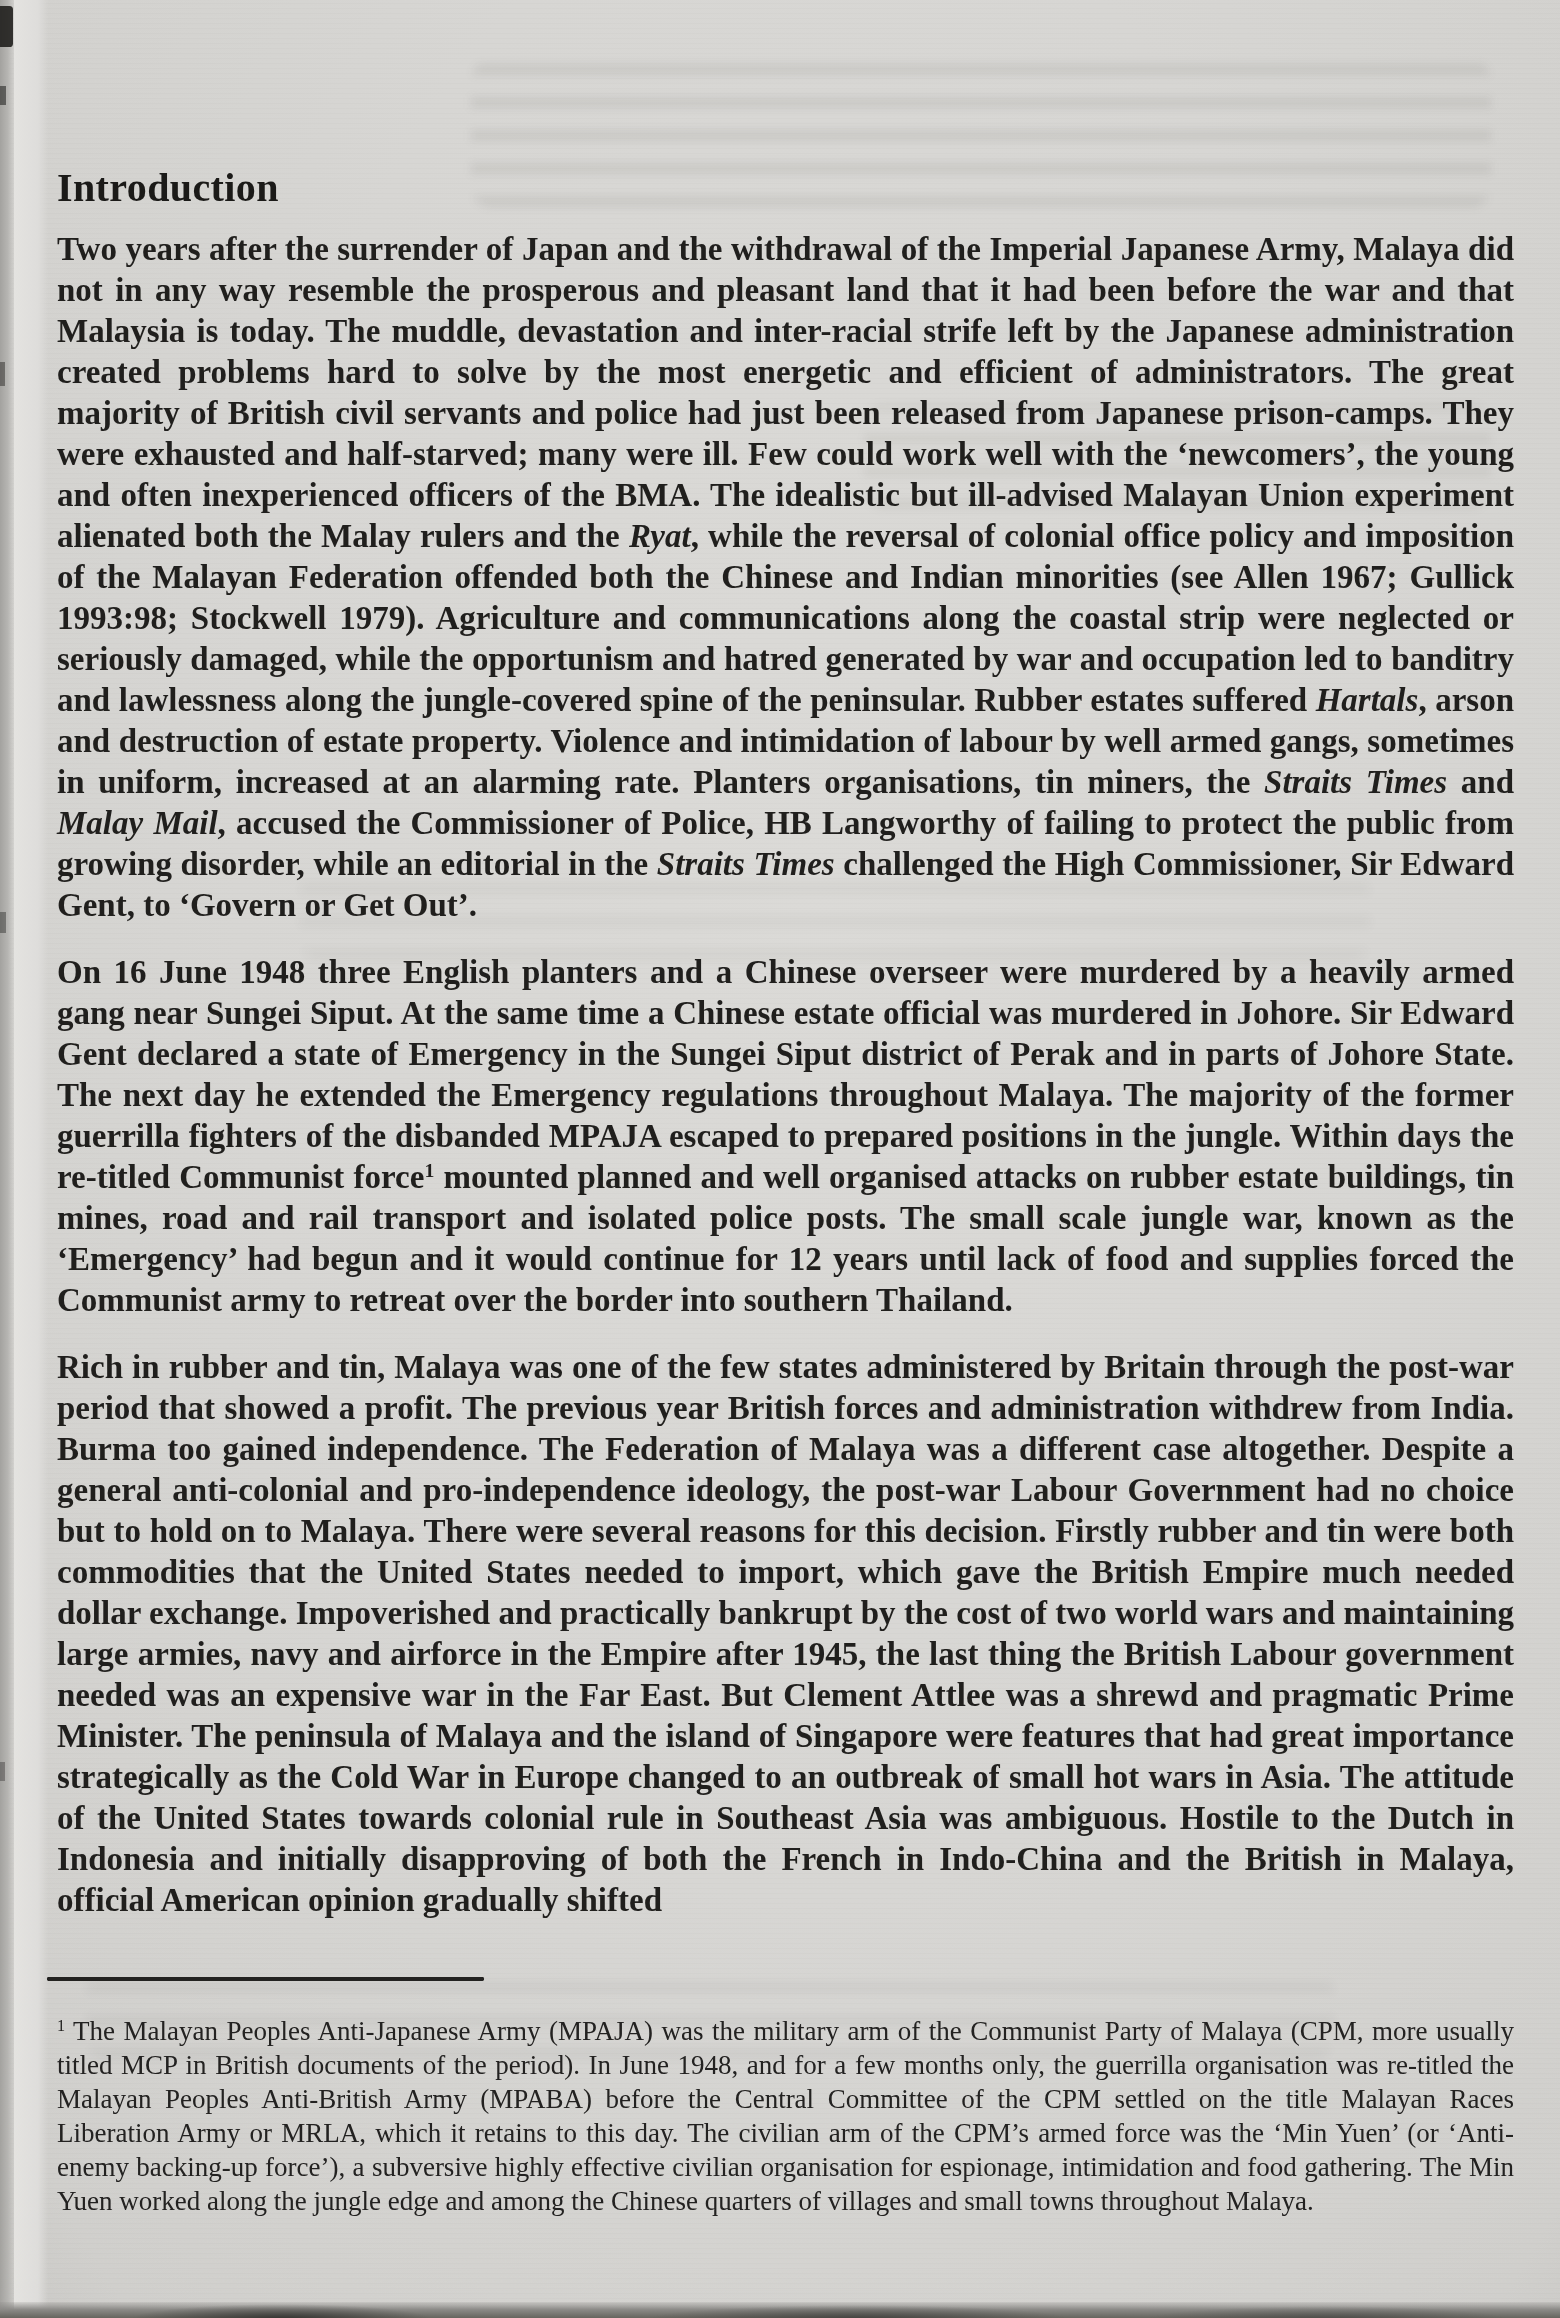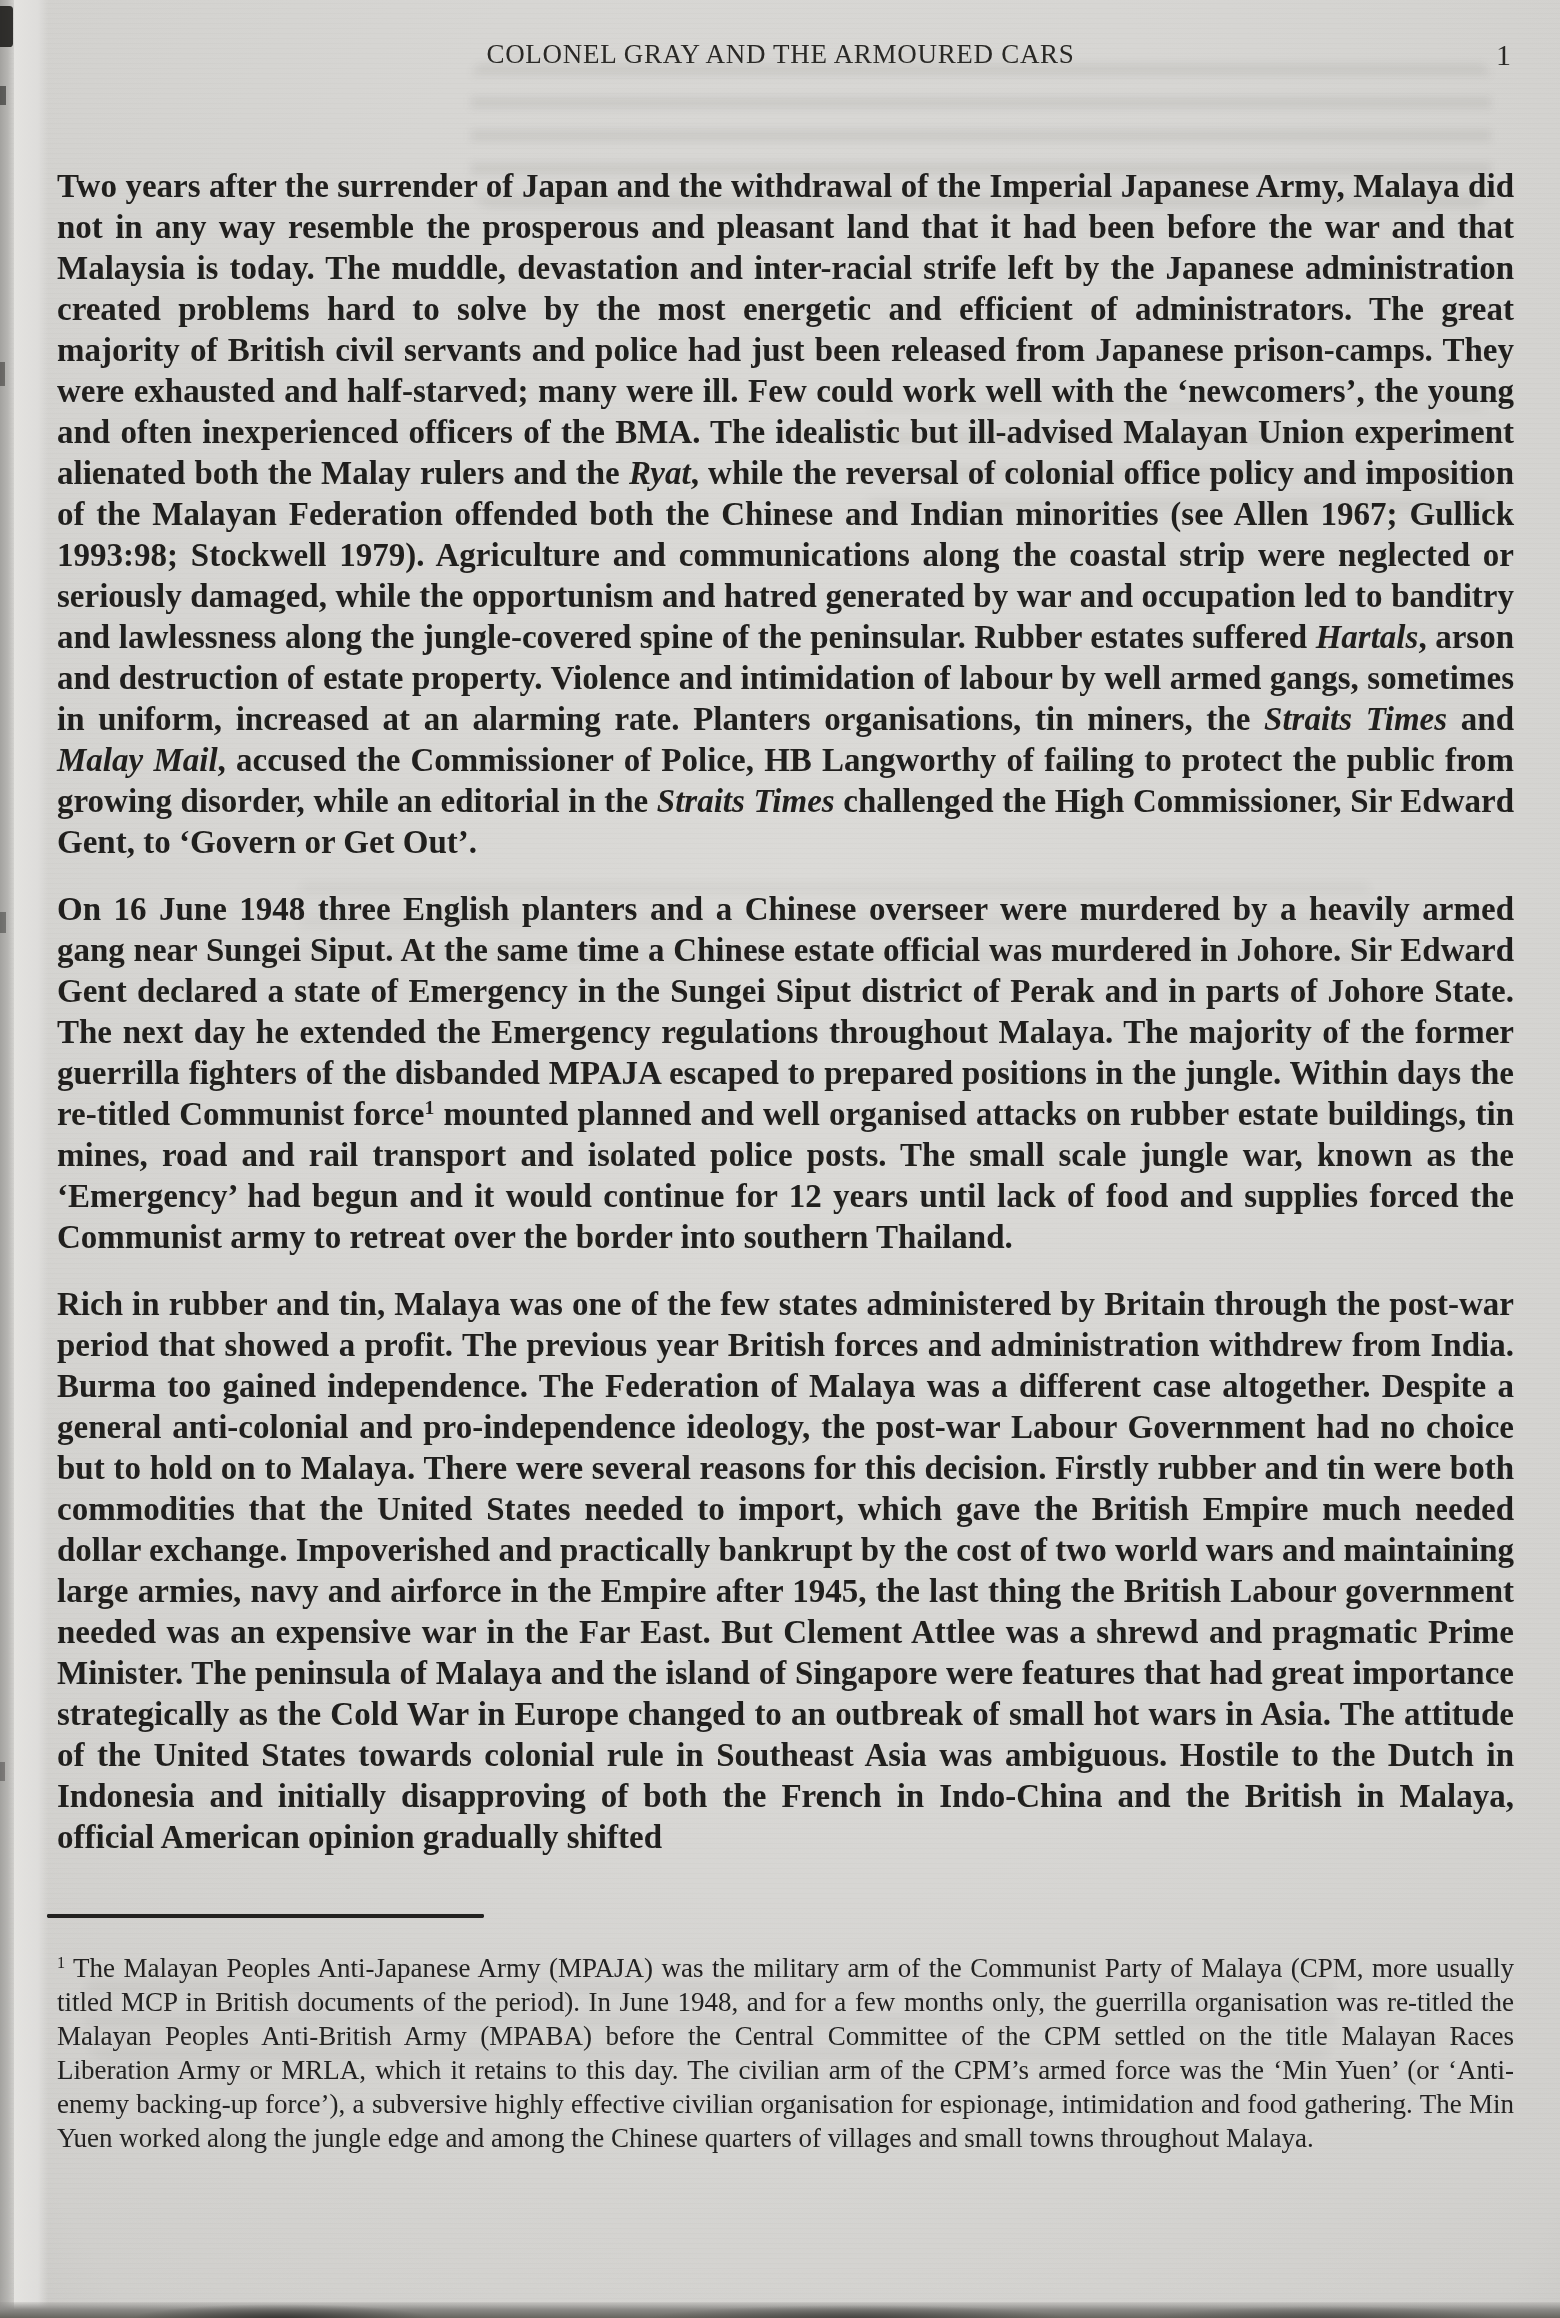--- a/index.html
+++ b/index.html
@@ -101,26 +101,23 @@
   <div class="edge-mark m1"></div>
   <div class="edge-mark m2"></div>
   <div class="edge-mark m3"></div>
   <div class="edge-mark m4"></div>
   <div class="edge-mark m5"></div>
   <div class="bleed a"></div>
   <div class="bleed b"></div>
   <div class="bleed c"></div>
   <div class="bleed d"></div>
 
-  <header class="running-header">
-    <div class="header-title">COLONEL GRAY AND THE ARMOURED CARS</div>
-    <div class="page-number">1</div>
-  </header>
 
   <main class="content">
+    <h1 class="section-heading">Introduction</h1>
 
     <p class="body-para"><span>Two years after the surrender of Japan and the withdrawal of the Imperial Japanese Army, Malaya did not in any way resemble the prosperous and pleasant land that it had been before the war and that Malaysia is today. The muddle, devastation and inter-racial strife left by the Japanese administration created problems hard to solve by the most energetic and efficient of administrators. The great majority of British civil servants and police had just been released from Japanese prison-camps. They were exhausted and half-starved; many were ill. Few could work well with the ‘newcomers’, the young and often inexperienced officers of the BMA. The idealistic but ill-advised Malayan Union experiment alienated both the Malay rulers and the </span><i>Ryat</i><span>, while the reversal of colonial office policy and imposition of the Malayan Federation offended both the Chinese and Indian minorities (see Allen 1967; Gullick 1993:98; Stockwell 1979). Agriculture and communications along the coastal strip were neglected or seriously damaged, while the opportunism and hatred generated by war and occupation led to banditry and lawlessness along the jungle-covered spine of the peninsular. Rubber estates suffered </span><i>Hartals</i><span>, arson and destruction of estate property. Violence and intimidation of labour by well armed gangs, sometimes in uniform, increased at an alarming rate. Planters organisations, tin miners, the </span><i>Straits Times</i><span> and </span><i>Malay Mail</i><span>, accused the Commissioner of Police, HB Langworthy of failing to protect the public from growing disorder, while an editorial in the </span><i>Straits Times</i><span> challenged the High Commissioner, Sir Edward Gent, to ‘Govern or Get Out’.</span></p>
 
     <p class="body-para"><span>On 16 June 1948 three English planters and a Chinese overseer were murdered by a heavily armed gang near Sungei Siput. At the same time a Chinese estate official was murdered in Johore. Sir Edward Gent declared a state of Emergency in the Sungei Siput district of Perak and in parts of Johore State. The next day he extended the Emergency regulations throughout Malaya. The majority of the former guerrilla fighters of the disbanded MPAJA escaped to prepared positions in the jungle. Within days the re-titled Communist force</span><sup>1</sup><span> mounted planned and well organised attacks on rubber estate buildings, tin mines, road and rail transport and isolated police posts. The small scale jungle war, known as the ‘Emergency’ had begun and it would continue for 12 years until lack of food and supplies forced the Communist army to retreat over the border into southern Thailand.</span></p>
 
     <p class="body-para"><span>Rich in rubber and tin, Malaya was one of the few states administered by Britain through the post-war period that showed a profit. The previous year British forces and administration withdrew from India. Burma too gained independence. The Federation of Malaya was a different case altogether. Despite a general anti-colonial and pro-independence ideology, the post-war Labour Government had no choice but to hold on to Malaya. There were several reasons for this decision. Firstly rubber and tin were both commodities that the United States needed to import, which gave the British Empire much needed dollar exchange. Impoverished and practically bankrupt by the cost of two world wars and maintaining large armies, navy and airforce in the Empire after 1945, the last thing the British Labour government needed was an expensive war in the Far East. But Clement Attlee was a shrewd and pragmatic Prime Minister. The peninsula of Malaya and the island of Singapore were features that had great importance strategically as the Cold War in Europe changed to an outbreak of small hot wars in Asia. The attitude of the United States towards colonial rule in Southeast Asia was ambiguous. Hostile to the Dutch in Indonesia and initially disapproving of both the French in Indo-China and the British in Malaya, official American opinion gradually shifted</span></p>
 
     <div class="footnote-rule"></div>
 
     <p class="footnote"><sup>1</sup><span> The Malayan Peoples Anti-Japanese Army (MPAJA) was the military arm of the Communist Party of Malaya (CPM, more usually titled MCP in British documents of the period). In June 1948, and for a few months only, the guerrilla organisation was re-titled the Malayan Peoples Anti-British Army (MPABA) before the Central Committee of the CPM settled on the title Malayan Races Liberation Army or MRLA, which it retains to this day. The civilian arm of the CPM’s armed force was the ‘Min Yuen’ (or ‘Anti-enemy backing-up force’), a subversive highly effective civilian organisation for espionage, intimidation and food gathering. The Min Yuen worked along the jungle edge and among the Chinese quarters of villages and small towns throughout Malaya.</span></p>

